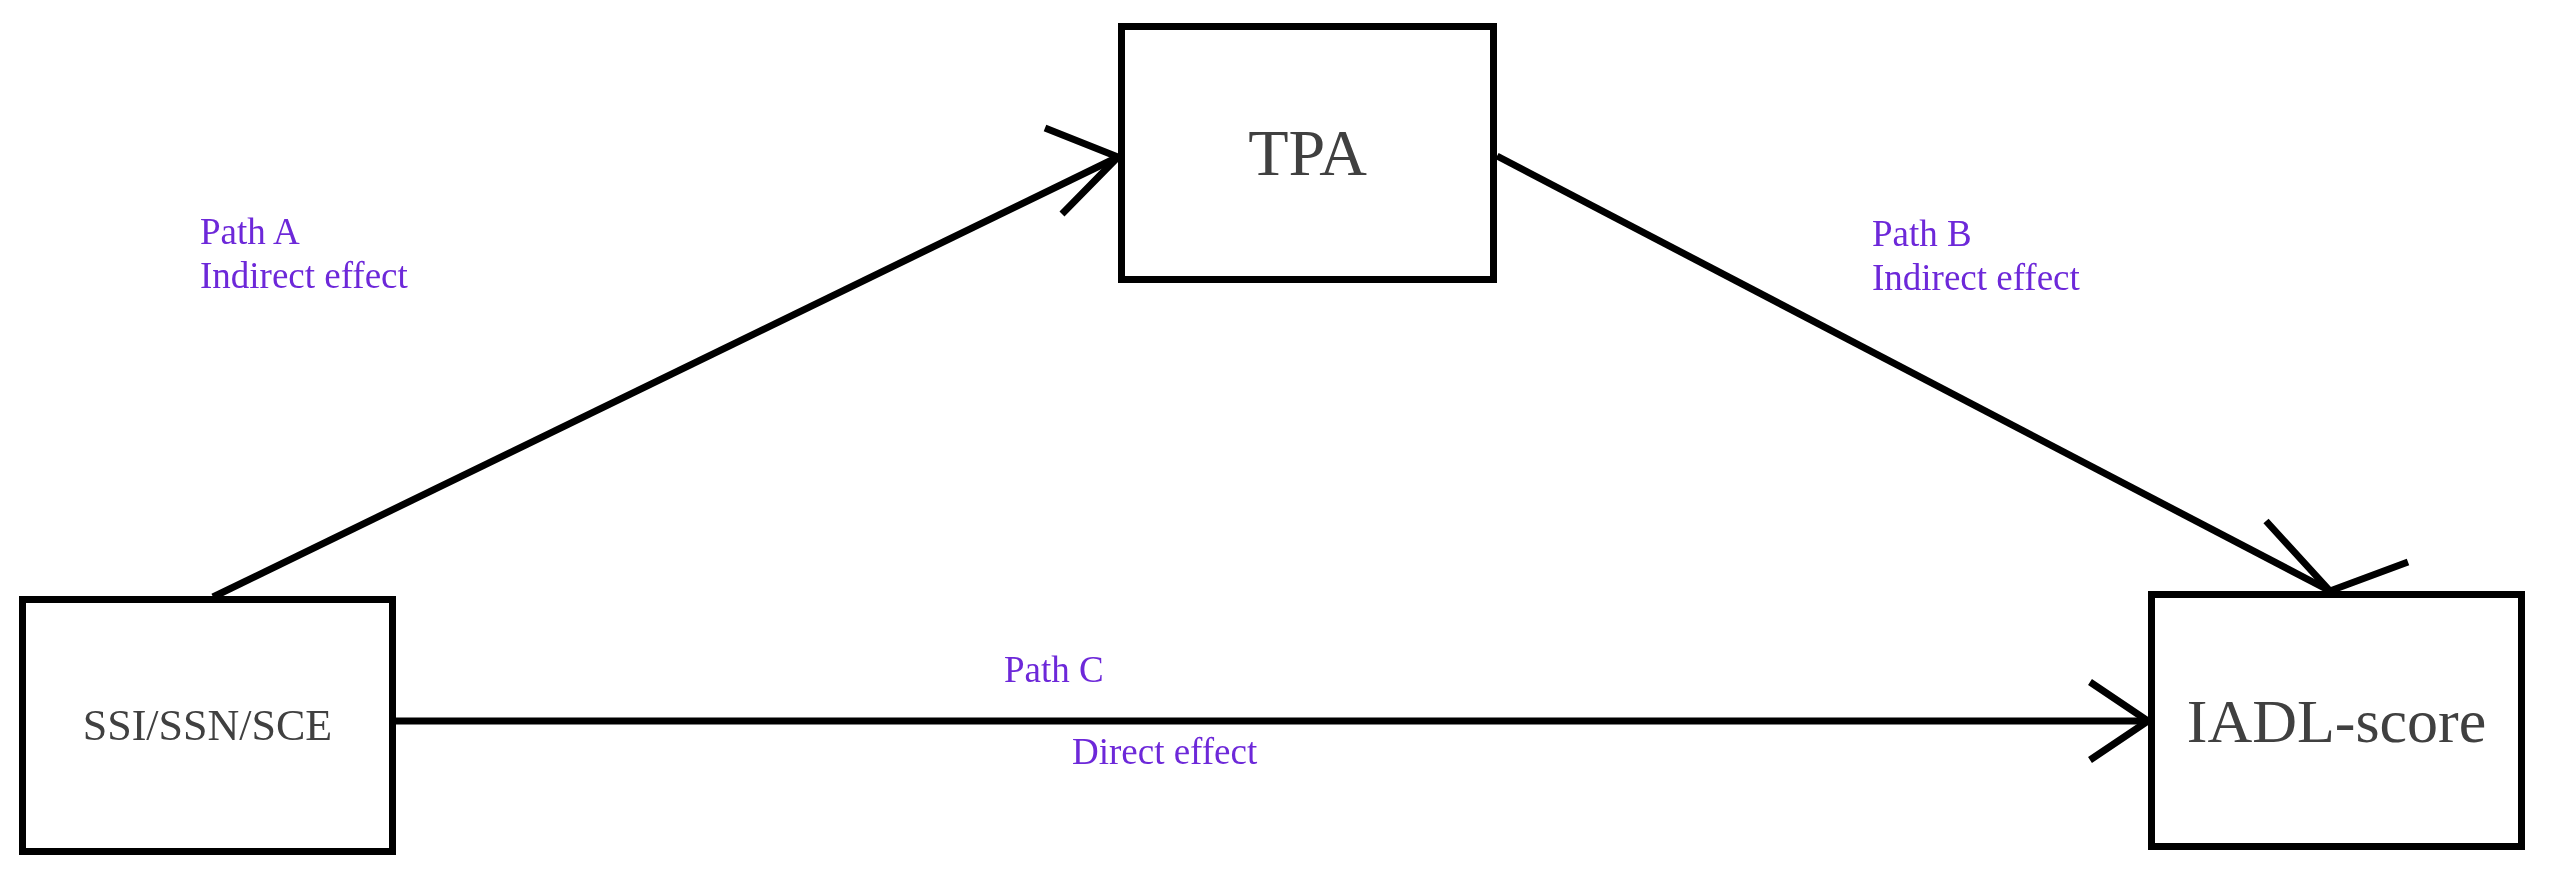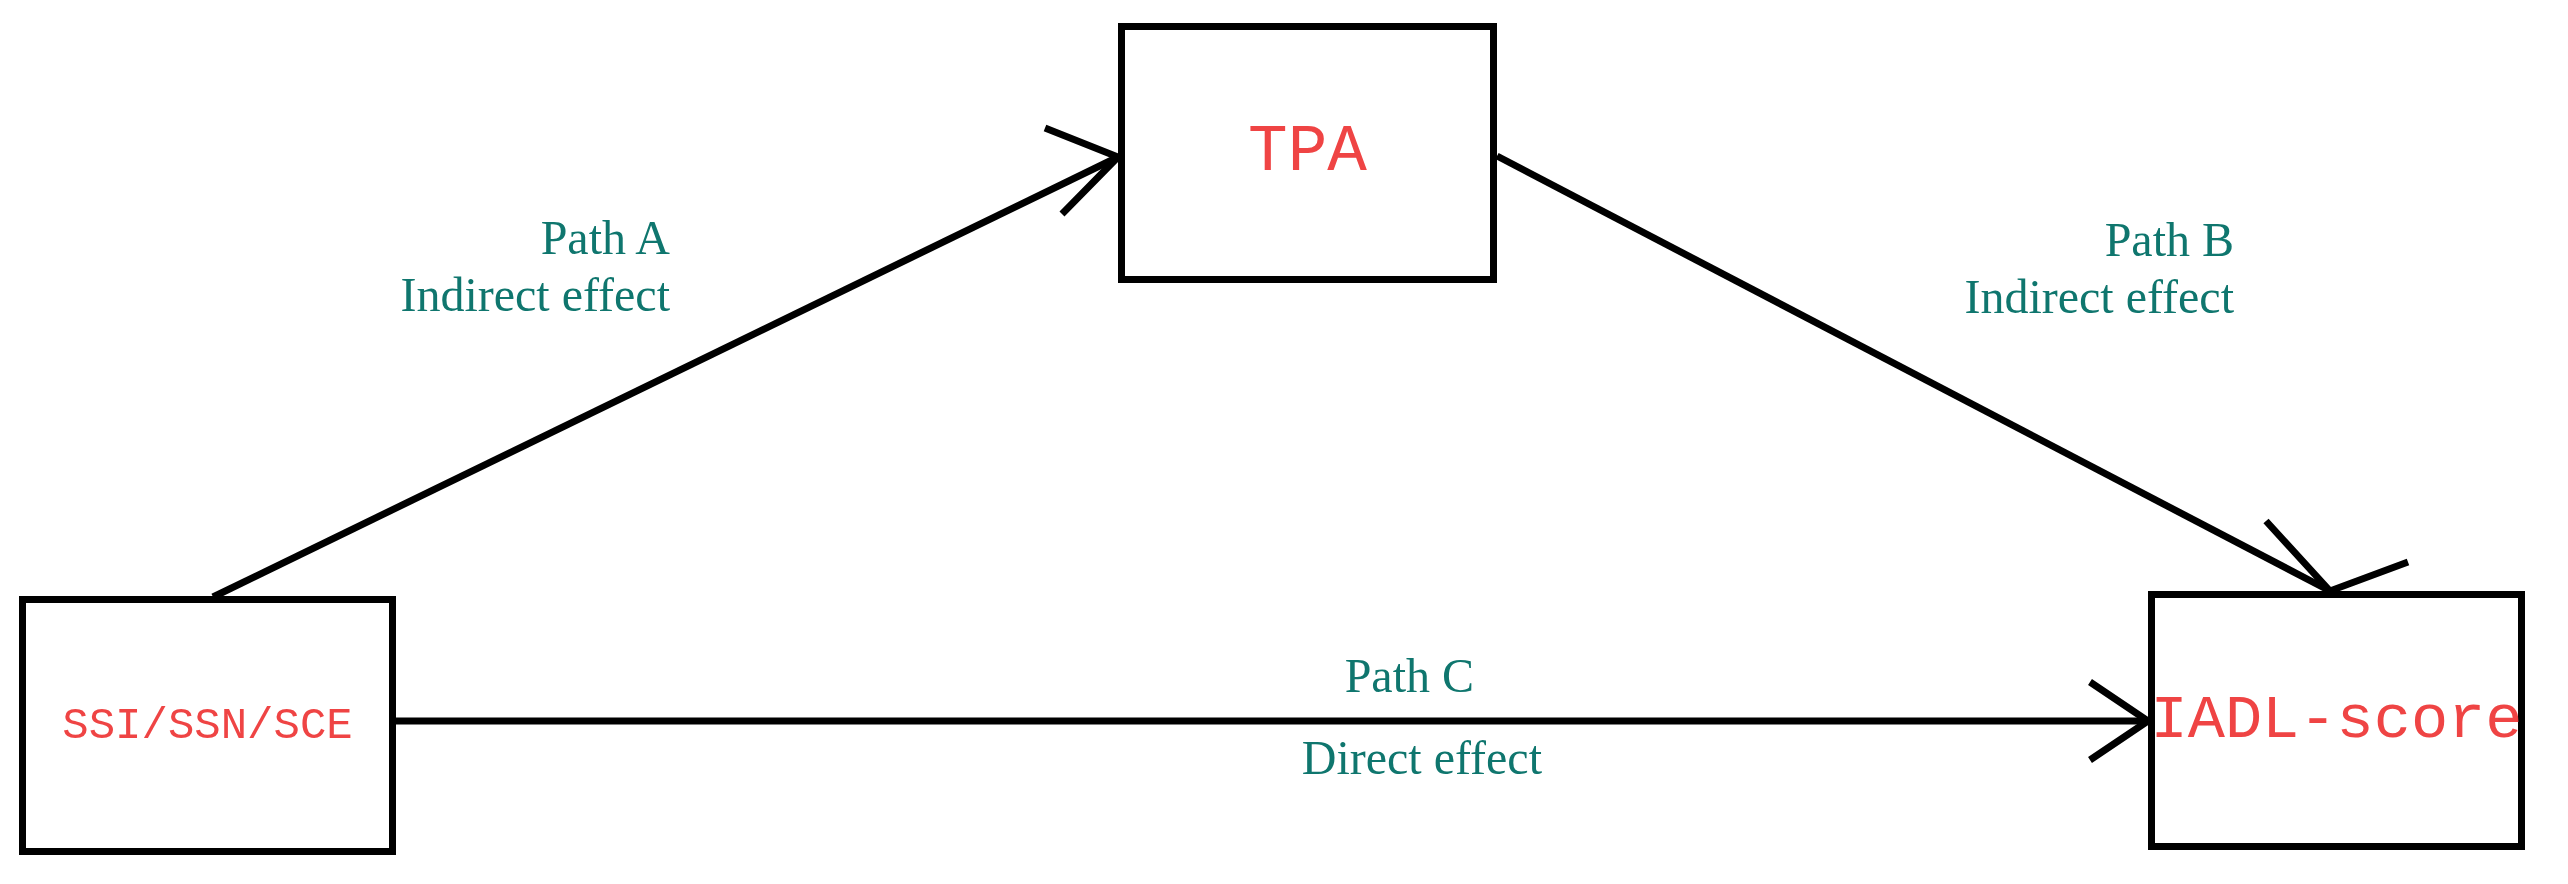--- a/index.html
+++ b/index.html
@@ -28,22 +28,22 @@
     position: absolute;
     box-sizing: border-box;
     border: 7px solid #000000;
     background: #ffffff;
     display: flex;
     align-items: center;
     justify-content: center;
     z-index: 3;
   }
   .node-label {
-    color: #ef4444;
-    font-family: Liberation Mono, monospace;
+    color: #404040;
+    font-family: Liberation Serif, serif;
     line-height: 1;
     white-space: nowrap;
   }
   #node-tpa {
     left: 1118px;
     top: 23px;
     width: 379px;
     height: 260px;
   }
   #node-tpa .node-label { font-size: 66px; }
@@ -57,35 +57,35 @@
   #node-outcome {
     left: 2148px;
     top: 591px;
     width: 377px;
     height: 259px;
   }
   #node-outcome .node-label { font-size: 62px; }
 
   .edge-label {
     position: absolute;
-    text-align: right;
-    color: #0f766e;
+    text-align: left;
+    color: #6d28d9;
     font-family: "Liberation Serif", "DejaVu Serif", serif;
-    font-size: 48px;
+    font-size: 37px;
     line-height: 1.18;
     white-space: nowrap;
     z-index: 4;
   }
   #label-path-a {
     left: 200px;
     top: 210px;
     width: 470px;
   }
   #label-path-b {
-    left: 1764px;
+    left: 1872px;
     top: 212px;
     width: 470px;
   }
   #label-path-c-title {
     left: 1004px;
     top: 648px;
     width: 470px;
   }
   #label-path-c-sub {
     left: 1072px;

